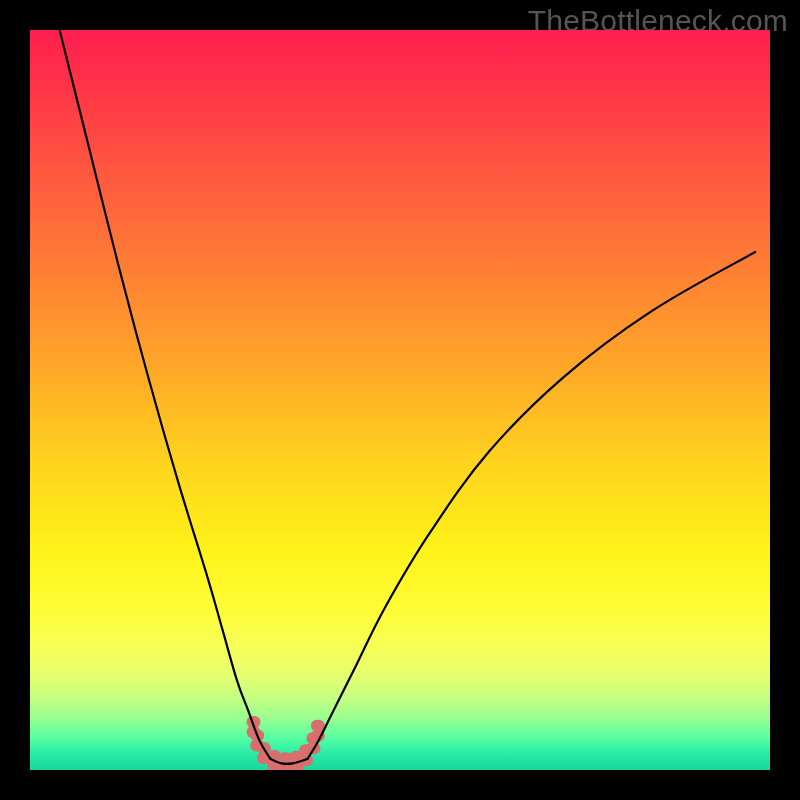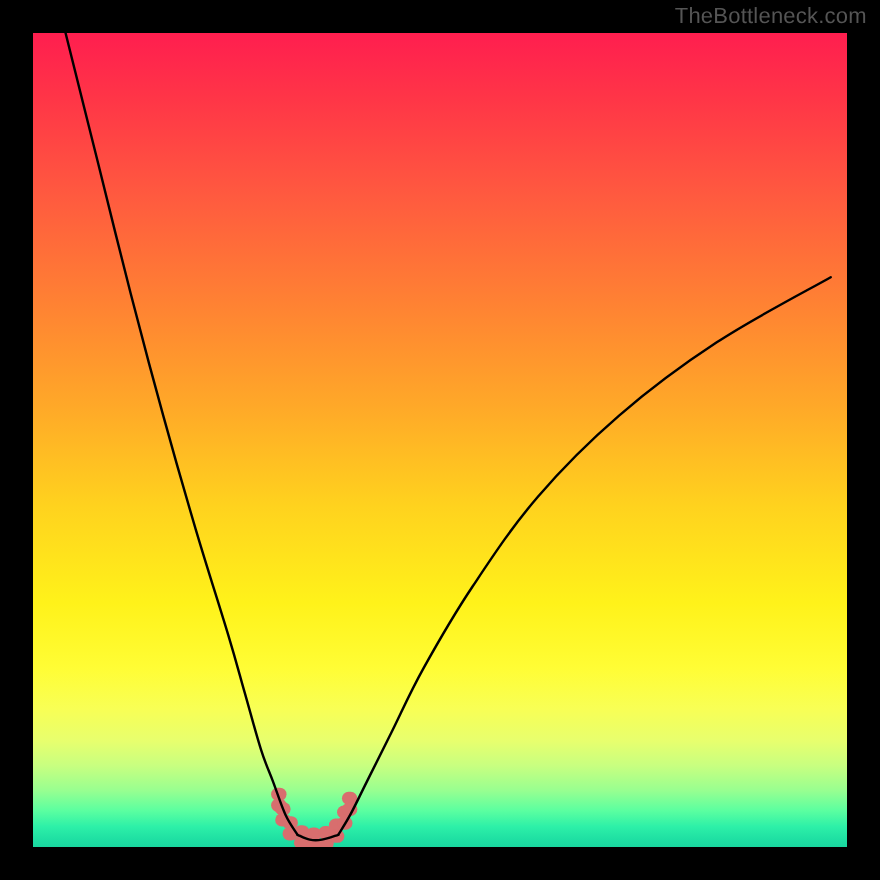--- a/index.html
+++ b/index.html
@@ -50,21 +50,21 @@
       #2df0a8 97.5%,
       #1fe0a3 99%,
       #19d79f 100%
     );
   }
   .watermark {
     position: absolute;
     top: 4px;
     right: 12px;
     color: #555555;
-    font-size: 20px;
+    font-size: 30px;
     font-weight: 500;
     letter-spacing: 0.2px;
     user-select: none;
     margin-left: 21px;
   }
   svg.curves {
     position: absolute;
     inset: 0;
   }
 </style>

